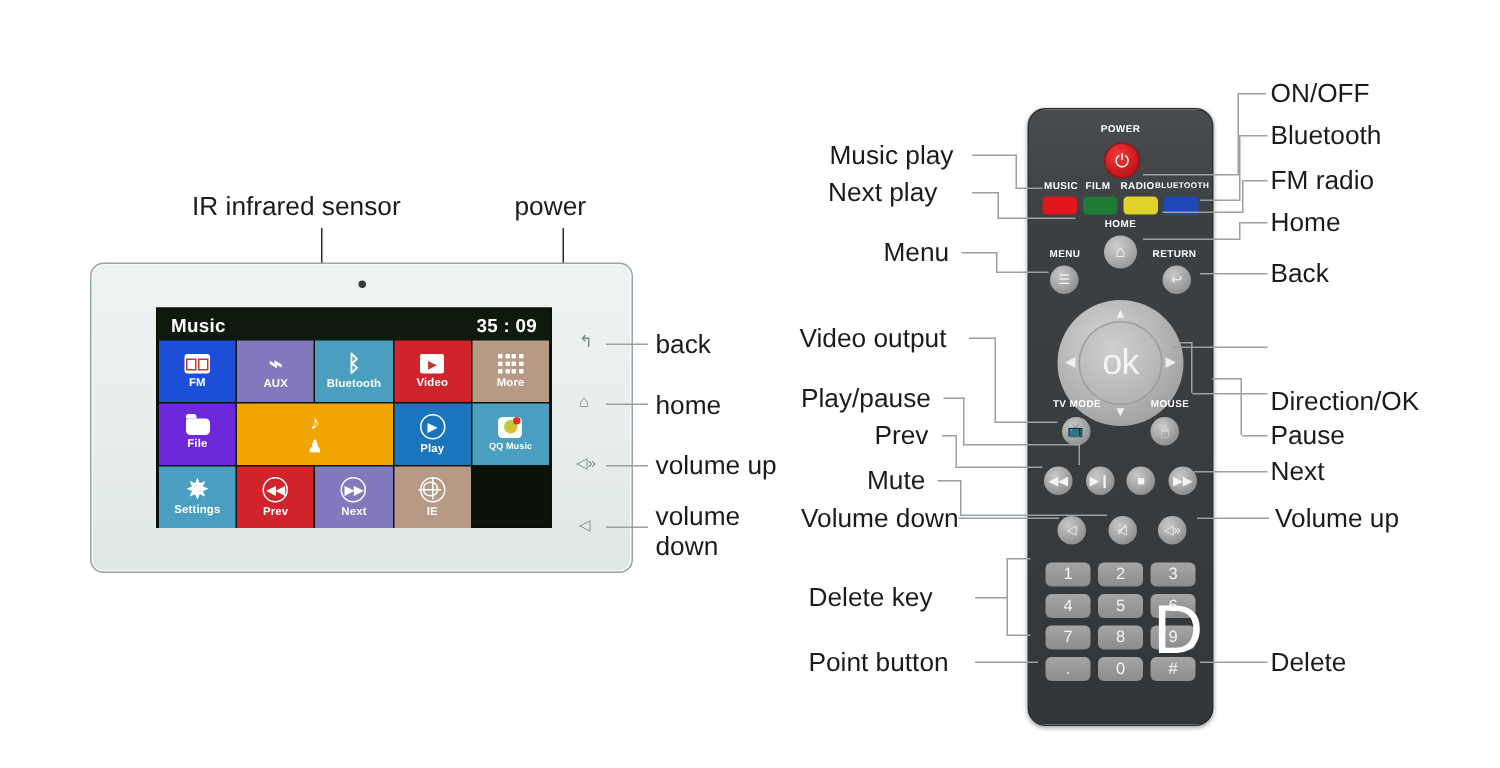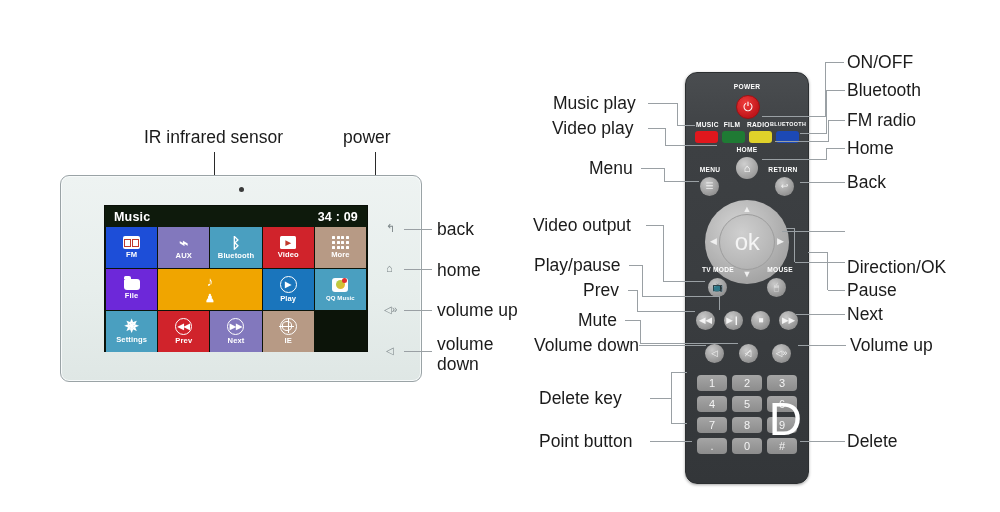--- a/index.html
+++ b/index.html
@@ -128,32 +128,32 @@
   #delete-watermark{
     position:absolute;right:6px;bottom:44px;color:#ffffff;font-size:46px;line-height:40px;
     font-family:"Liberation Sans", sans-serif;
   }
 </style>
 </head>
 <body>
 
 <div class="stage">
 
-  <div class="lbl" style="left:144px;top:127px;text-align:center;">IR infrared sensor</div>
+  <div class="lbl" style="left:128px;top:127px;text-align:center;">IR infrared sensor</div>
   <div class="ln v dark" style="left:214px;top:152px;height:38px;"></div>
 
   <div class="lbl" style="left:343px;top:127px;">power</div>
   <div class="ln v dark" style="left:375px;top:152px;height:26px;"></div>
 
   <div id="tablet">
     <div id="ir-dot"></div>
     <div id="screen">
       <div id="statusbar">
         <span>Music</span>
-        <span>34 : 09</span>
+        <span>35 : 09</span>
       </div>
       <div id="tilegrid">
 
         <div class="tile" style="background:#1d4ed8">
           <span class="fmradio">
               <s></s>
               <s></s>
             </span>
           <span class="tlabel">FM</span>
         </div>
@@ -329,21 +329,21 @@
     </div>
 
     <div id="delete-watermark">D</div>
   </div>
 
   <div class="lbl r" style="left:553px;top:93px;">Music play</div>
   <div class="ln h" style="left:648px;top:103px;width:30px;"></div>
   <div class="ln v" style="left:677px;top:103px;height:23px;"></div>
   <div class="ln h" style="left:677px;top:125px;width:18px;"></div>
 
-  <div class="lbl r" style="left:552px;top:118px;">Video play</div>
+  <div class="lbl r" style="left:552px;top:118px;">Next play</div>
   <div class="ln h" style="left:648px;top:128px;width:18px;"></div>
   <div class="ln v" style="left:665px;top:128px;height:18px;"></div>
   <div class="ln h" style="left:665px;top:145px;width:52px;"></div>
 
   <div class="lbl r" style="left:589px;top:158px;">Menu</div>
   <div class="ln h" style="left:641px;top:168px;width:24px;"></div>
   <div class="ln v" style="left:664px;top:168px;height:14px;"></div>
   <div class="ln h" style="left:664px;top:181px;width:35px;"></div>
 
   <div class="lbl r" style="left:533px;top:215px;">Video output</div>

